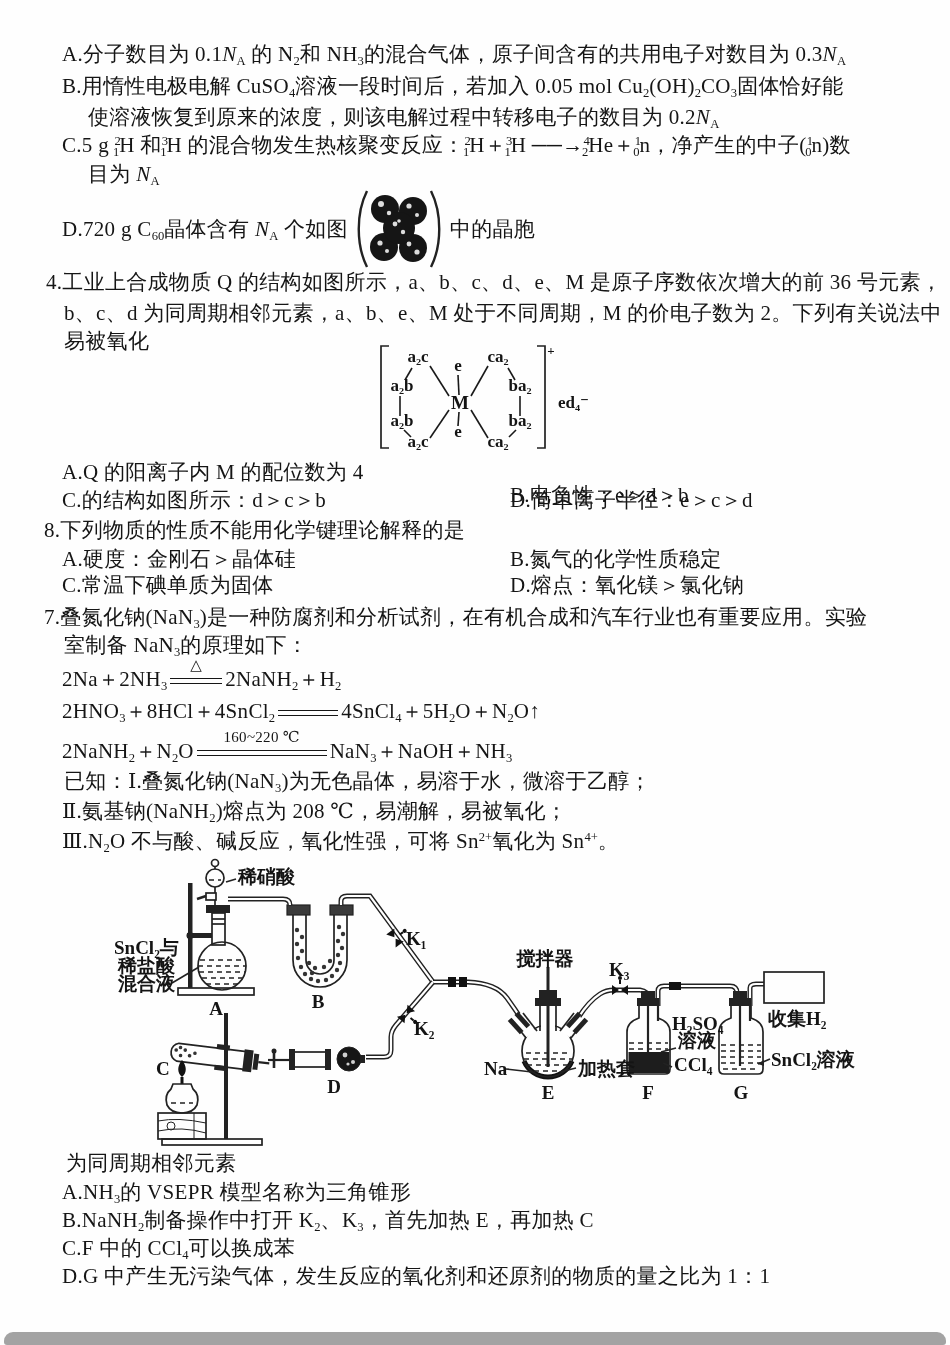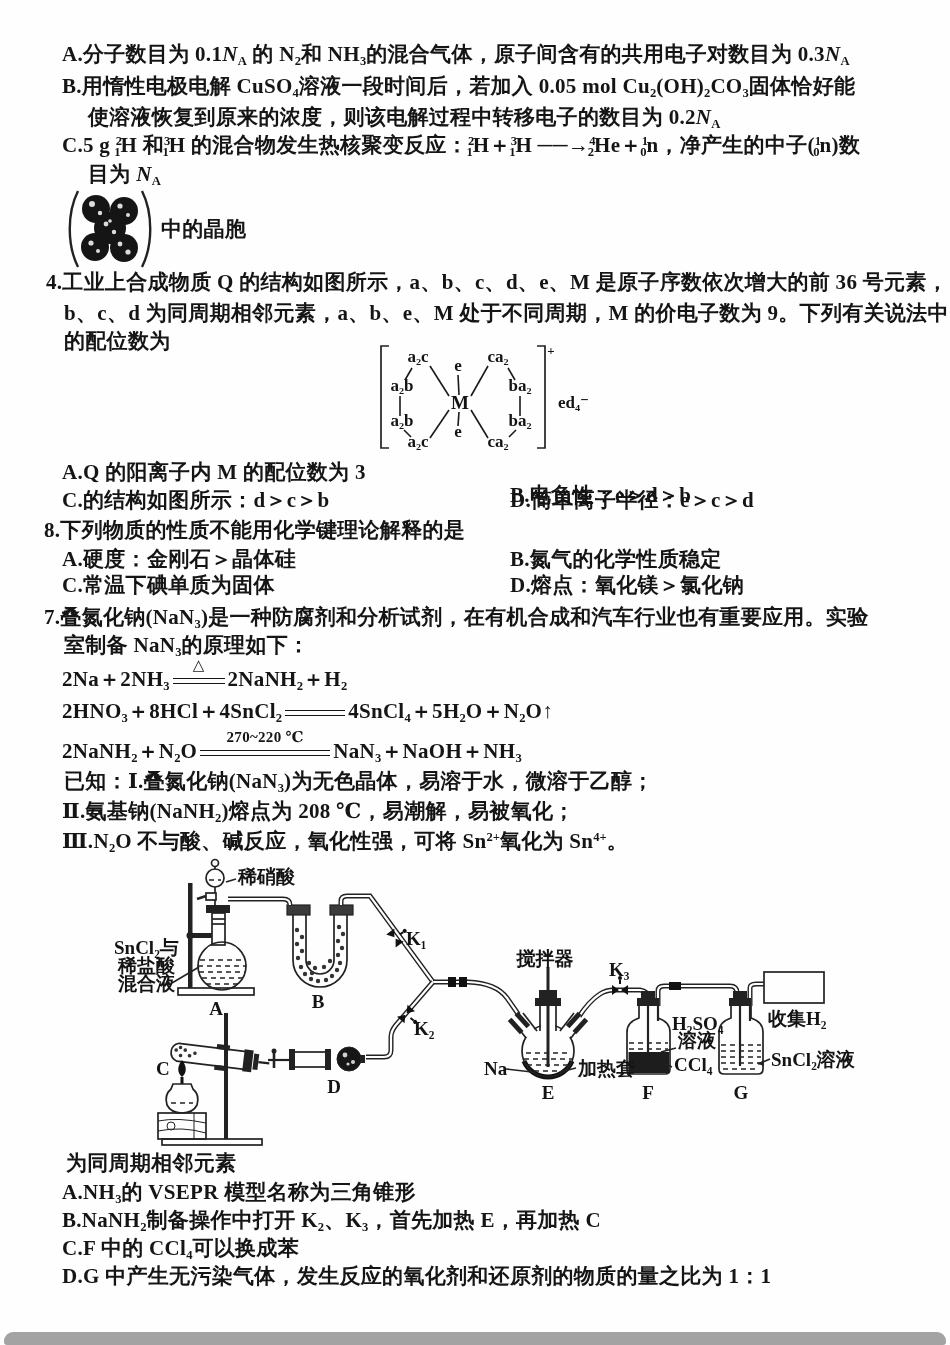--- a/index.html
+++ b/index.html
@@ -1,21 +1,21 @@
 <!DOCTYPE html>
 <html><head>
 <meta charset="utf-8">
 <style>
   html,body{margin:0;padding:0;}
   body{
     width:950px;height:1345px;position:relative;background:#fefefe;
     font-family:"Liberation Serif","DejaVu Serif",serif;color:#151515;
     overflow:hidden;
   }
-  .ln{position:absolute;font-size:21px;line-height:27px;white-space:nowrap;letter-spacing:.3px;font-weight:700;}
+  .ln{position:absolute;font-size:21px;line-height:27px;white-space:nowrap;letter-spacing:.3px;font-weight:400;}
   .ln sup,.ln sub{font-size:60%;line-height:0;letter-spacing:0;}
   .ln sup{vertical-align:.52em;}
   .ln sub{vertical-align:-.28em;}
   .ln sup + sub{margin-left:-.62em;}
   .ln i{font-style:italic;}
   .eqjoin{display:inline-block;position:relative;vertical-align:middle;margin:0 3px;}
   .dbl{display:block;height:3.5px;border-top:1.9px solid #151515;border-bottom:1.9px solid #151515;}
   .cond{position:absolute;left:50%;transform:translateX(-50%);bottom:5px;font-size:15px;white-space:nowrap;}
   .w52{width:52px}.w60{width:60px}.w130{width:130px}
   .d-row{display:flex;align-items:center;gap:3px;height:82px;}
@@ -34,20 +34,21 @@
 </head>
 <body>
 
 <div class="ln" style="left:62px;top:41px">A.分子数目为 0.1<i>N</i><sub>A</sub> 的 N<sub>2</sub>和 NH<sub>3</sub>的混合气体，原子间含有的共用电子对数目为 0.3<i>N</i><sub>A</sub></div>
 <div class="ln" style="left:62px;top:73px">B.用惰性电极电解 CuSO<sub>4</sub>溶液一段时间后，若加入 0.05 mol Cu<sub>2</sub>(OH)<sub>2</sub>CO<sub>3</sub>固体恰好能</div>
 <div class="ln" style="left:88px;top:104px">使溶液恢复到原来的浓度，则该电解过程中转移电子的数目为 0.2<i>N</i><sub>A</sub></div>
 <div class="ln" style="left:62px;top:132px">C.5 g <sup>2</sup><sub>1</sub>H 和<sup>3</sup><sub>1</sub>H 的混合物发生热核聚变反应：<sup>2</sup><sub>1</sub>H＋<sup>3</sup><sub>1</sub>H ──→<sup>4</sup><sub>2</sub>He＋<sup>1</sup><sub>0</sub>n，净产生的中子(<sup>1</sup><sub>0</sub>n)数</div>
 <div class="ln" style="left:88px;top:161px">目为 <i>N</i><sub>A</sub></div>
 
 <div class="ln d-row" style="left:62px;top:188px">
+  <span>D.720 g C<sub>60</sub>晶体含有 <i>N</i><sub>A</sub> 个如图</span>
   <svg width="96" height="82" viewBox="0 0 96 82">
     <path d="M16,3 C5,25 5,57 16,79" stroke="#222" stroke-width="2.4" fill="none"></path>
     <path d="M80,3 C91,25 91,57 80,79" stroke="#222" stroke-width="2.4" fill="none"></path>
     <g fill="#151515">
       <circle cx="34" cy="21" r="14"></circle>
         <circle cx="62" cy="23" r="14"></circle>
       <circle cx="33" cy="59" r="14"></circle>
         <circle cx="62" cy="60" r="14"></circle>
       <circle cx="48" cy="40" r="16"></circle>
     </g>
@@ -62,22 +63,22 @@
         <circle cx="66" cy="64" r="2.6"></circle>
         <circle cx="44" cy="36" r="2.4"></circle>
       <circle cx="52" cy="44" r="2.2"></circle>
         <circle cx="48" cy="33" r="1.8"></circle>
     </g>
   </svg>
   <span>中的晶胞</span>
 </div>
 
 <div class="ln" style="left:46px;top:269px">4.工业上合成物质 Q 的结构如图所示，a、b、c、d、e、M 是原子序数依次增大的前 36 号元素，</div>
-<div class="ln" style="left:64px;top:300px">b、c、d 为同周期相邻元素，a、b、e、M 处于不同周期，M 的价电子数为 9。下列有关说法中</div>
-<div class="ln" style="left:64px;top:328px">的配位数为</div>
+<div class="ln" style="left:64px;top:300px">b、c、d 为同周期相邻元素，a、b、e、M 处于不同周期，M 的价电子数为 2。下列有关说法中</div>
+<div class="ln" style="left:64px;top:328px">易被氧化</div>
 
 <svg class="abs-svg" style="left:372px;top:340px" width="280" height="128" viewBox="0 0 280 128">
   <g class="bond">
     <line x1="87" y1="55" x2="86" y2="35"></line>
       <line x1="87" y1="72" x2="86" y2="86"></line>
     <line x1="77" y1="56" x2="58" y2="26"></line>
       <line x1="99" y1="56" x2="116" y2="26"></line>
     <line x1="77" y1="70" x2="58" y2="98"></line>
       <line x1="99" y1="70" x2="116" y2="98"></line>
     <line x1="40" y1="28" x2="33" y2="40"></line>
@@ -99,42 +100,42 @@
     <text class="sv-txt-s" x="148" y="86">ba₂</text>
     <text class="sv-txt-s" x="126" y="107">ca₂</text>
     <text class="sv-txt-s" x="86" y="31">e</text>
     <text class="sv-txt-s" x="86" y="97">e</text>
     <text class="sv-txt" x="88" y="69">M</text>
     <text class="sv-txt-s" x="179" y="15" style="font-size:13px">+</text>
   </g>
   <text class="sv-txt-s" x="186" y="68">ed₄⁻</text>
 </svg>
 
-<div class="ln" style="left:62px;top:459px">A.Q 的阳离子内 M 的配位数为 3</div>
+<div class="ln" style="left:62px;top:459px">A.Q 的阳离子内 M 的配位数为 4</div>
 <div class="ln" style="left:510px;top:482px">B.电负性：e＞d＞b</div>
 <div class="ln" style="left:62px;top:487px">C.的结构如图所示：d＞c＞b</div>
 <div class="ln" style="left:510px;top:487px">D.简单离子半径：e＞c＞d</div>
 
 <div class="ln" style="left:44px;top:517px">8.下列物质的性质不能用化学键理论解释的是</div>
 <div class="ln" style="left:62px;top:546px">A.硬度：金刚石＞晶体硅</div>
 <div class="ln" style="left:510px;top:546px">B.氮气的化学性质稳定</div>
 <div class="ln" style="left:62px;top:572px">C.常温下碘单质为固体</div>
 <div class="ln" style="left:510px;top:572px">D.熔点：氧化镁＞氯化钠</div>
 
 <div class="ln" style="left:44px;top:604px">7.叠氮化钠(NaN<sub>3</sub>)是一种防腐剂和分析试剂，在有机合成和汽车行业也有重要应用。实验</div>
 <div class="ln" style="left:64px;top:632px">室制备 NaN<sub>3</sub>的原理如下：</div>
 
 <div class="ln" style="left:62px;top:666px">
   <span>2Na＋2NH<sub>3</sub></span><span class="eqjoin w52"><span class="cond">△</span><span class="dbl"></span></span><span>2NaNH<sub>2</sub>＋H<sub>2</sub></span>
 </div>
 <div class="ln" style="left:62px;top:698px">
   <span>2HNO<sub>3</sub>＋8HCl＋4SnCl<sub>2</sub></span><span class="eqjoin w60"><span class="cond"></span><span class="dbl"></span></span><span>4SnCl<sub>4</sub>＋5H<sub>2</sub>O＋N<sub>2</sub>O↑</span>
 </div>
 <div class="ln" style="left:62px;top:738px">
-  <span>2NaNH<sub>2</sub>＋N<sub>2</sub>O</span><span class="eqjoin w130"><span class="cond">270~220 ℃</span><span class="dbl"></span></span><span>NaN<sub>3</sub>＋NaOH＋NH<sub>3</sub></span>
+  <span>2NaNH<sub>2</sub>＋N<sub>2</sub>O</span><span class="eqjoin w130"><span class="cond">160~220 ℃</span><span class="dbl"></span></span><span>NaN<sub>3</sub>＋NaOH＋NH<sub>3</sub></span>
 </div>
 
 <div class="ln" style="left:64px;top:768px">已知：Ⅰ.叠氮化钠(NaN<sub>3</sub>)为无色晶体，易溶于水，微溶于乙醇；</div>
 <div class="ln" style="left:62px;top:798px">Ⅱ.氨基钠(NaNH<sub>2</sub>)熔点为 208 ℃，易潮解，易被氧化；</div>
 <div class="ln" style="left:62px;top:828px">Ⅲ.N<sub>2</sub>O 不与酸、碱反应，氧化性强，可将 Sn<sup>2+</sup>氧化为 Sn<sup>4+</sup>。</div>
 
 <svg class="abs-svg" style="left:0;top:855px" width="950" height="300" viewBox="0 0 950 300">
 
   <g>
     <rect x="188" y="28" width="4.5" height="106" class="dk"></rect>

